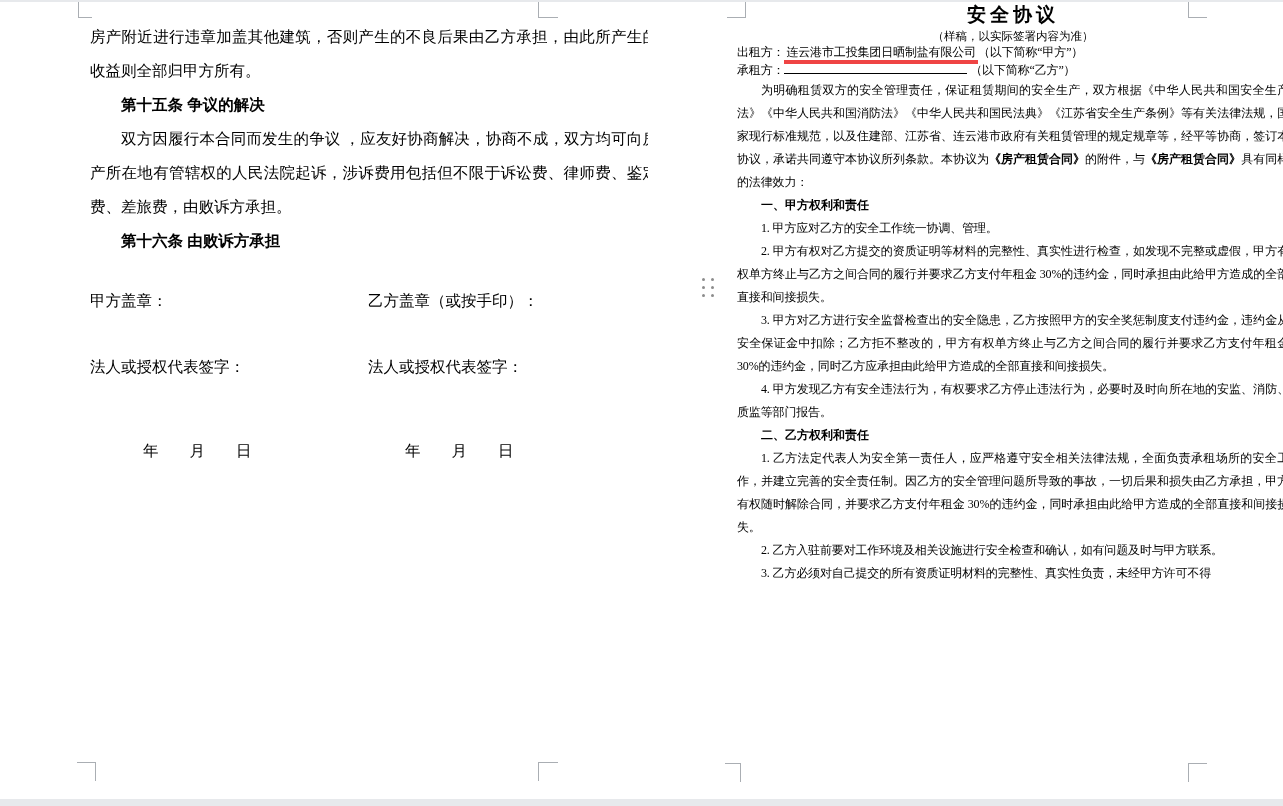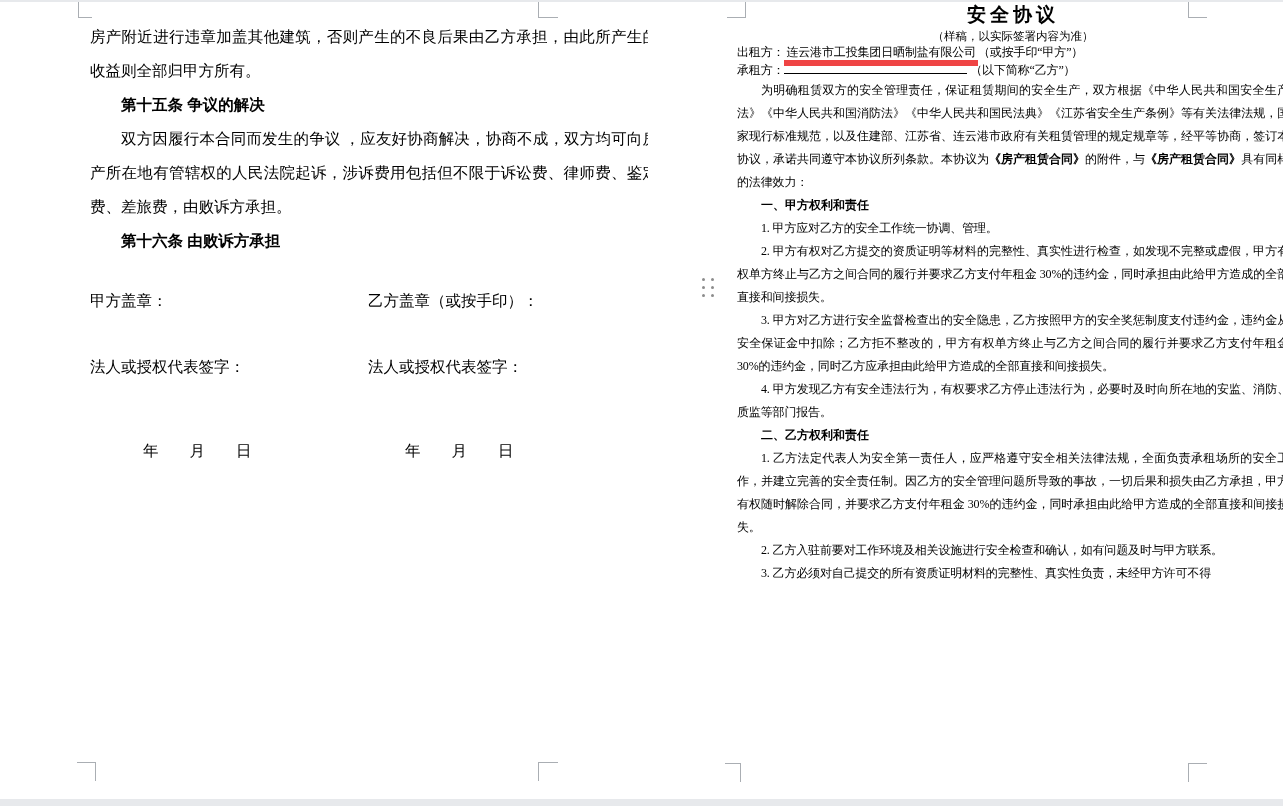--- a/index.html
+++ b/index.html
@@ -38,21 +38,21 @@
     position:absolute;left:89px;right:93px;top:0;
     font-size:12px;line-height:23px;letter-spacing:-0.15px;text-align:justify;
   }
   .rp-inner p{margin:0;}
   .rp-title{
     margin-top:110px;text-align:center;font-weight:bold;
     font-size:19px;line-height:26px;letter-spacing:4px;text-indent:0;
   }
   .rp-subtitle{margin-top:6px;text-align:center;font-size:11.5px;line-height:16px;letter-spacing:0;}
   .party-line{margin-top:22px;line-height:17px;text-align:left;}
-  .party-line .uline{border-bottom:6px solid #ef4444;padding:0 2px 1px 2px;}
+  .party-line .uline{border-bottom:4px solid #ef4444;padding:0 2px 1px 2px;}
   .blank-line{display:inline-block;width:183px;height:12px;border-bottom:1px solid #000;vertical-align:baseline;}
   .rp-intro{margin-top:12px;}
   .sec-hd{font-weight:bold;font-family:"Liberation Sans","DejaVu Sans",sans-serif;letter-spacing:0;}
   b{font-family:"Liberation Sans","DejaVu Sans",sans-serif;}
 
   
   .mark{position:absolute;border:0 solid #aaaeb3;}
   .m-tl-l{left:78px;top:0;width:13px;height:15px;border-left-width:1px;border-bottom-width:1px;}
   .m-tr-l{left:538px;top:0;width:19px;height:15px;border-left-width:1px;border-bottom-width:1px;}
   .m-bl-l{left:77px;top:760px;width:18px;height:18px;border-right-width:1px;border-top-width:1px;}
@@ -114,21 +114,21 @@
         <i></i>
         <i></i>
         <i></i>
         <i></i>
     </div>
 
     <div class="rp-inner">
       <p class="rp-title">安全协议</p>
       <p class="rp-subtitle">（样稿，以实际签署内容为准）</p>
 
-      <p class="party-line"><span>出租方：</span><span class="uline">连云港市工投集团日晒制盐有限公司</span><span>（或按手印“甲方”）</span></p>
+      <p class="party-line"><span>出租方：</span><span class="uline">连云港市工投集团日晒制盐有限公司</span><span>（以下简称“甲方”）</span></p>
 
       <p class="party-line"><span>承租方：</span><span class="blank-line"></span> <span>（以下简称“乙方”）</span></p>
 
       <p class="indent rp-intro"><span>为明确租赁双方的安全管理责任，保证租赁期间的安全生产，双方根据《中华人民共和国安全生产法》《中华人民共和国消防法》《中华人民共和国民法典》《江苏省安全生产条例》等有关法律法规，国家现行标准规范，以及住建部、江苏省、连云港市政府有关租赁管理的规定规章等，经平等协商，签订本协议，承诺共同遵守本协议所列条款。本协议为</span><b>《房产租赁合同》</b><span>的附件，与</span><b>《房产租赁合同》</b><span>具有同样的法律效力：</span></p>
 
       <p class="indent sec-hd">一、甲方权利和责任</p>
       <p class="indent">1. 甲方应对乙方的安全工作统一协调、管理。</p>
       <p class="indent">2. 甲方有权对乙方提交的资质证明等材料的完整性、真实性进行检查，如发现不完整或虚假，甲方有权单方终止与乙方之间合同的履行并要求乙方支付年租金 30%的违约金，同时承担由此给甲方造成的全部直接和间接损失。</p>
       <p class="indent">3. 甲方对乙方进行安全监督检查出的安全隐患，乙方按照甲方的安全奖惩制度支付违约金，违约金从安全保证金中扣除；乙方拒不整改的，甲方有权单方终止与乙方之间合同的履行并要求乙方支付年租金 30%的违约金，同时乙方应承担由此给甲方造成的全部直接和间接损失。</p>
       <p class="indent">4. 甲方发现乙方有安全违法行为，有权要求乙方停止违法行为，必要时及时向所在地的安监、消防、质监等部门报告。</p>

